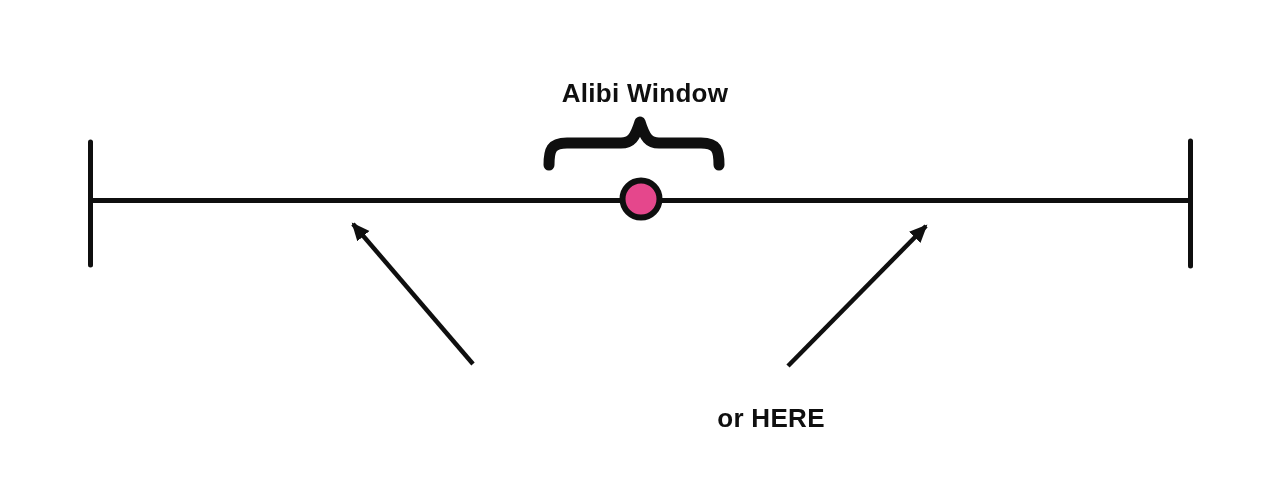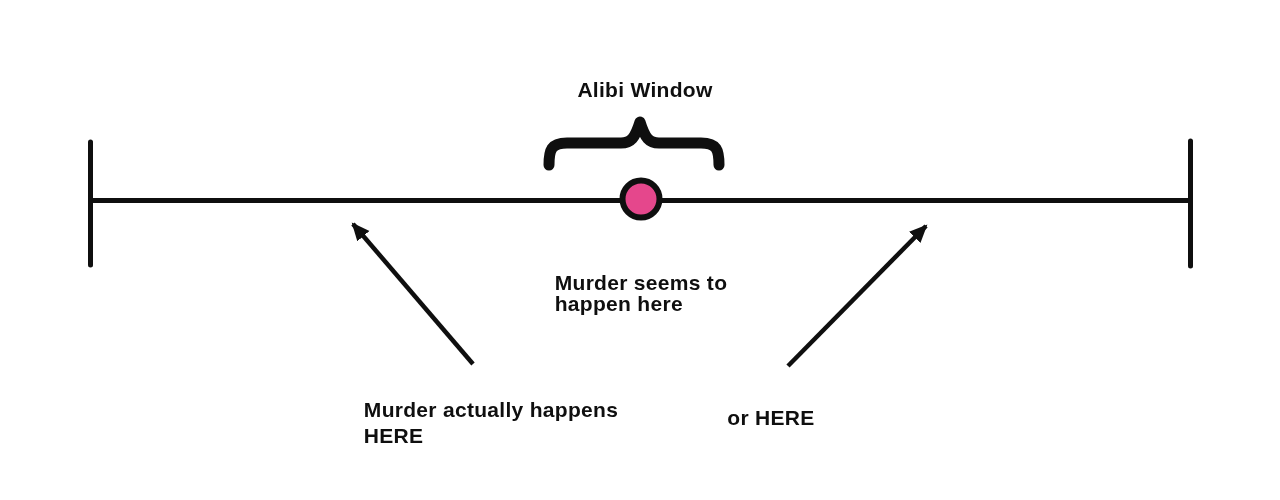--- a/index.html
+++ b/index.html
@@ -23,22 +23,23 @@
     width: 1280px; height: 500px;
   }
   .ink-stroke { stroke: var(--ink); fill: none; }
   .ink-fill { fill: var(--ink); }
   .point-circle { stroke: var(--ink); }
   .label {
     position: absolute;
     transform: translateX(-50%);
     color: var(--ink);
     font-weight: 700;
-    font-size: 21px;
+    font-size: 26px;
     letter-spacing: 0.3px;
+    text-align: center;
     white-space: pre-line;
   }
   .label-alibi     { left: 645px; top: 78px; }
   .label-seems     { left: 641px; top: 272px; line-height: 21px; }
   .label-actually  { left: 491px; top: 397px; line-height: 26px; }
   .label-or-here   { left: 771px; top: 397px; line-height: 26px; margin-top: 8px; }
 </style>
 </head>
 <body>
 
@@ -66,21 +67,17 @@
 
     <line x1="473" y1="364" x2="353" y2="224" stroke-width="4.5" marker-end="url(#arrowhead)" class="ink-stroke"></line>
 
     <line x1="788" y1="366" x2="926" y2="226" stroke-width="4.5" marker-end="url(#arrowhead)" class="ink-stroke"></line>
 
     <circle cx="641" cy="199" r="18.5" stroke-width="6" class="point-circle" fill="#e5478c"></circle>
   </svg>
 
   <div class="label label-alibi">Alibi Window</div>
 
-  <div class="label label-seems">Murder seems to
-happen here</div>
 
-  <div class="label label-actually">Murder actually happens
-HERE</div>
 
   <div class="label label-or-here">or HERE</div>
 
 </div>
 
 </body></html>

